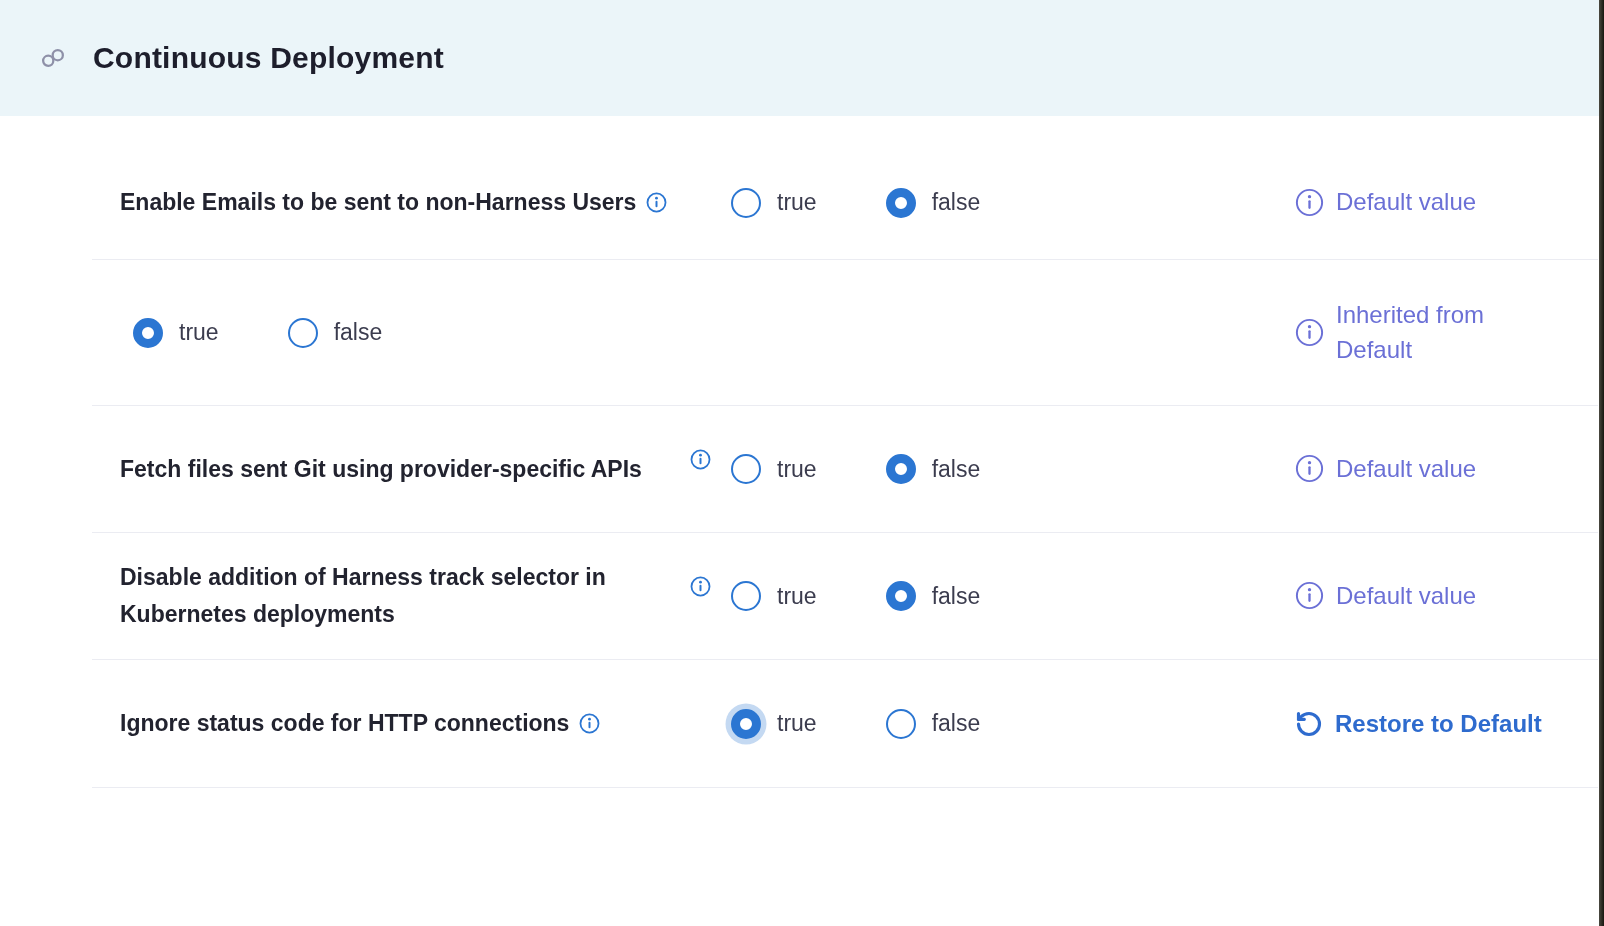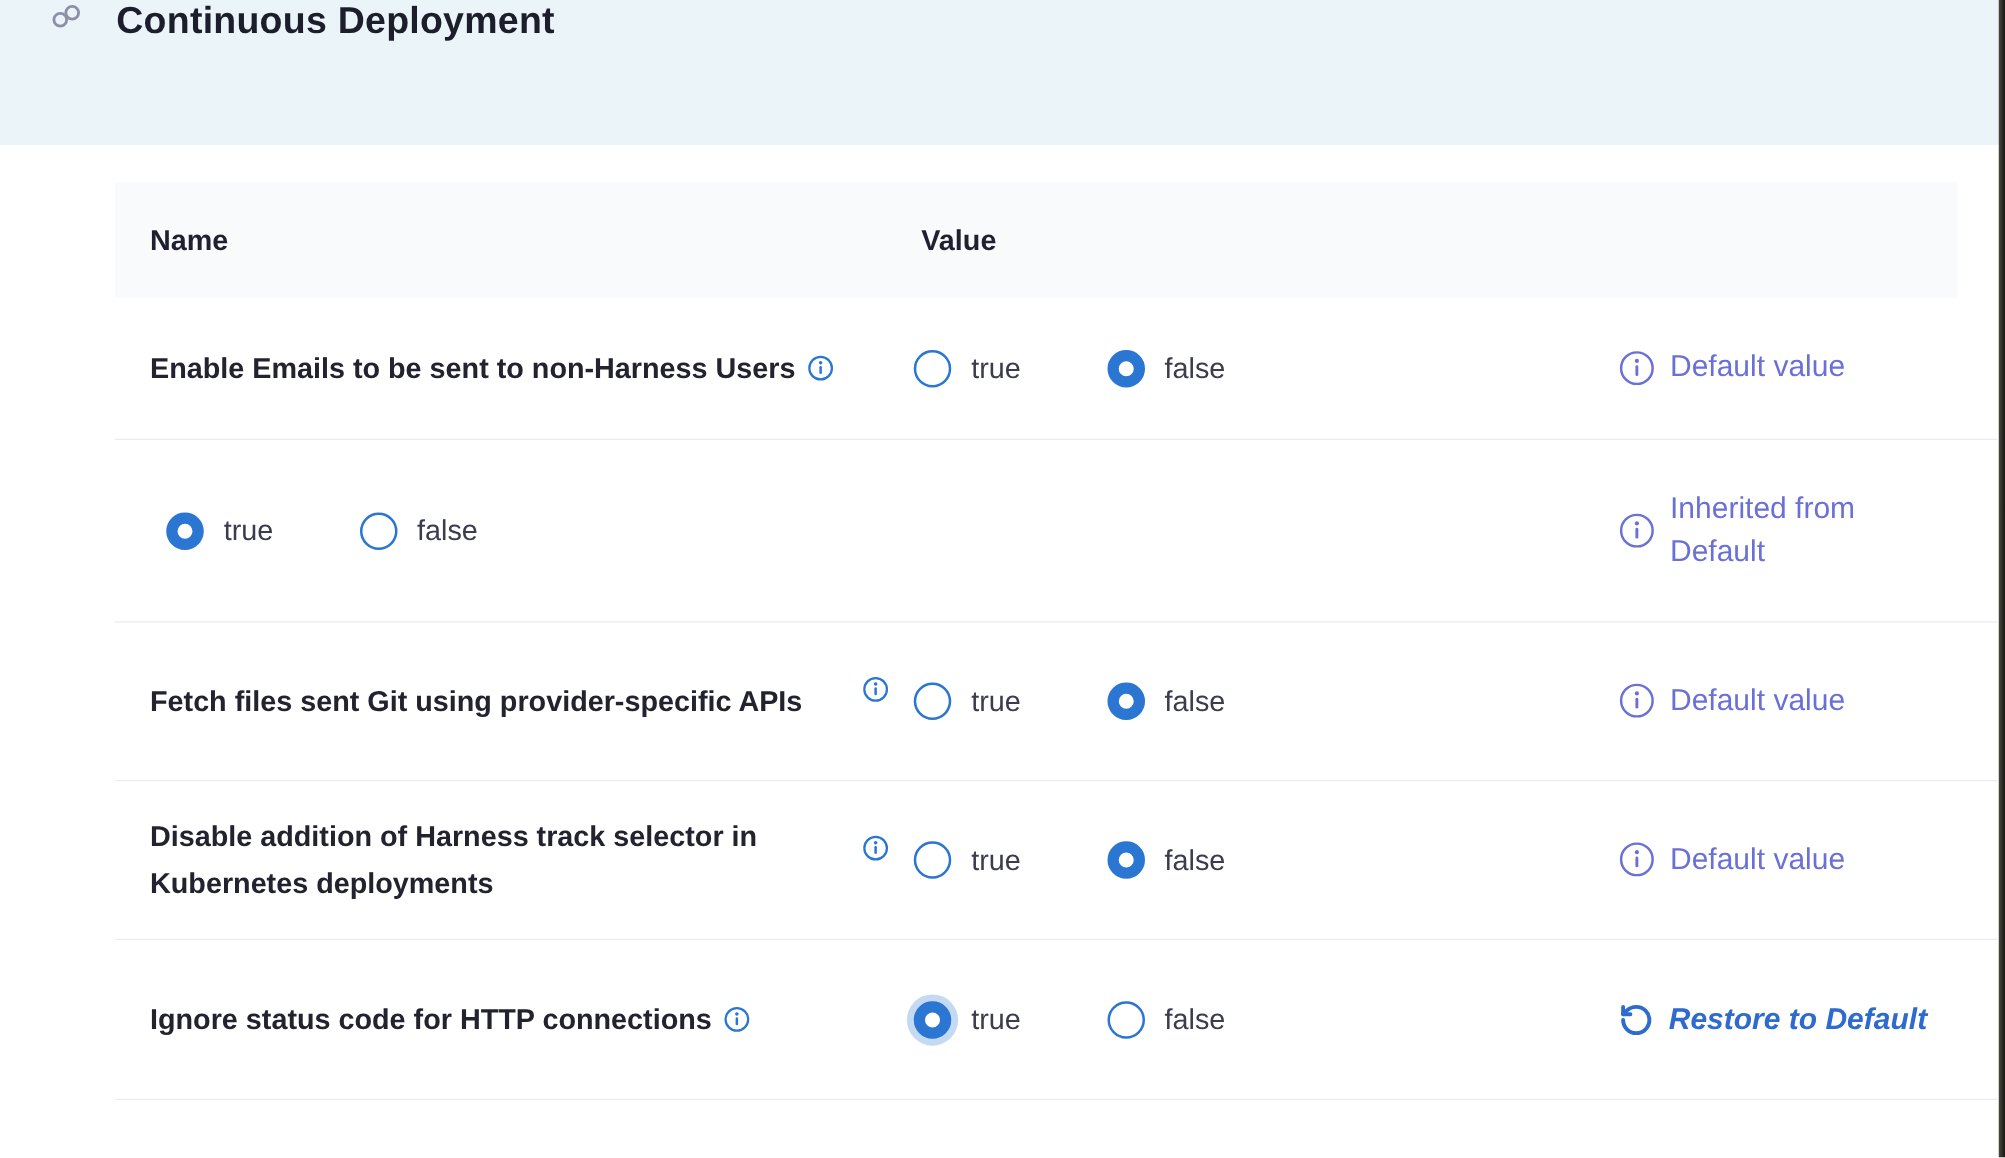--- a/index.html
+++ b/index.html
@@ -8,21 +8,21 @@
     background:#ffffff;
     font-family:"Liberation Sans", sans-serif;
     -webkit-font-smoothing:antialiased;
   }
   
   .edge-strip{position:absolute;top:0;right:0;width:5px;height:926px;
     background:linear-gradient(to right,#4a4940,#17160f);}
 
   
   .section-header{
-    height:116px;background:#ebf5f9;display:flex;
+    height:116px;background:#ebf5f9;display:flex;align-items:center;
     padding-left:40px;box-sizing:border-box;
   }
   .link-ic{width:26px;height:26px;color:#8e90a8;margin-right:27px;flex:0 0 auto;}
   .section-title{font-size:30px;font-weight:700;color:#1d1e2c;letter-spacing:.2px;}
 
   
   .settings-table{margin:30px 0 0 92px;width:1506px;}
   .thead{
     height:92px;display:flex;align-items:center;
     font-size:23px;font-weight:600;color:#1f2130;
@@ -58,45 +58,39 @@
 
   .cell-status{
     margin-left:auto;width:303px;box-sizing:border-box;
     display:flex;align-items:center;gap:12px;
   }
   .status-default .status-text,.status-inherited .status-text{
     color:#6b70d6;font-size:24px;font-weight:500;line-height:1.45;
   }
   .status-inherited .status-text{max-width:215px;}
   .status-ic{width:29px;height:29px;color:#6b70d6;flex:0 0 auto;}
-  .status-restore .status-text{color:#2e6bce;font-size:24px;font-weight:700;font-style:italic;}
+  .status-restore .status-text{color:#2e6bce;font-size:24px;font-weight:700;}
   .restore-ic{width:28px;height:28px;color:#2e6bce;flex:0 0 auto;}
   .status-restore{cursor:pointer;}
 </style>
 </head>
 <body>
 
 <div class="section-header">
   <span class="link-ic">
     <svg viewBox="0 0 24 24" width="26" height="26" fill="none" stroke="currentColor" stroke-width="2.1">
       <circle cx="7.6" cy="14.6" r="4.7"></circle>
       <circle cx="16.4" cy="9.4" r="4.7"></circle>
     </svg>
   </span>
   <span class="section-title">Continuous Deployment</span>
 </div>
 
 <div class="settings-table">
 
-  <div class="thead">
-    <div class="thead-bg">
-      <div class="col-name">Name</div>
-      <div class="col-value">Value</div>
-    </div>
-  </div>
 
   <div class="row row-1">
     <div class="cell-name">
       <span>Enable Emails to be sent to non-Harness Users</span><span class="info-ic"><svg viewBox="0 0 20 20" width="21" height="21">
             <circle cx="10" cy="10" r="8.6" fill="none" stroke="currentColor" stroke-width="1.7"></circle>
             <circle cx="10" cy="5.9" r="1.35" fill="currentColor"></circle>
             <rect x="9.05" y="8.3" width="1.9" height="6.2" rx="0.95" fill="currentColor"></rect>
           </svg></span>
     </div>
     <div class="cell-infoslot"></div>

